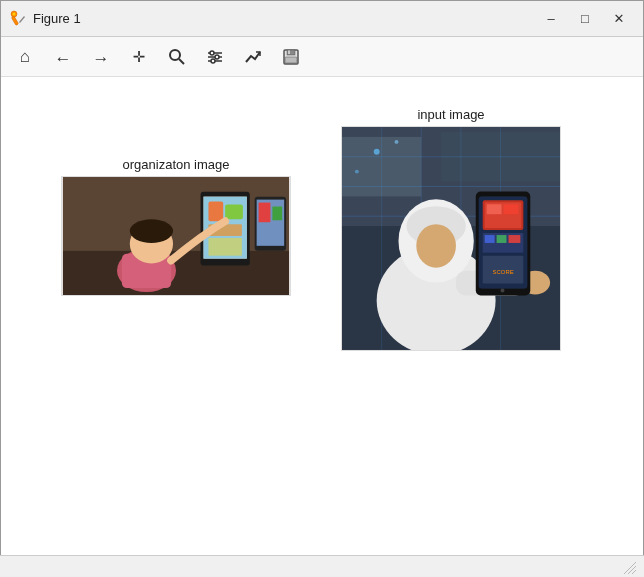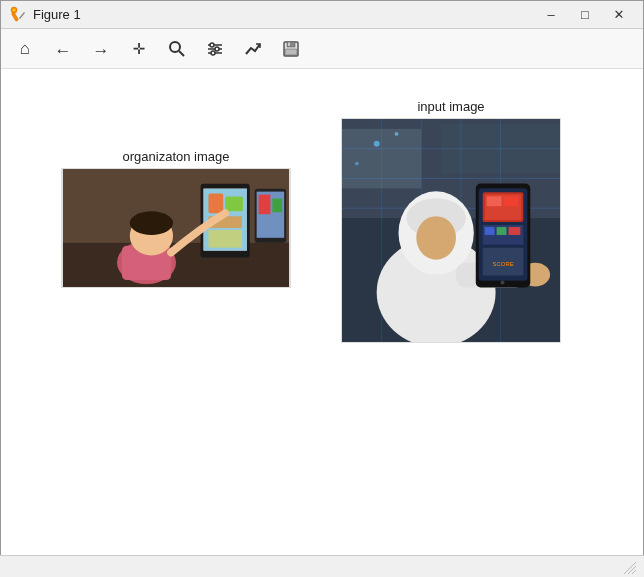--- a/index.html
+++ b/index.html
@@ -12,21 +12,21 @@
       overflow: hidden;
       border: 1px solid #999;
     }
 
     
     .titlebar {
       display: flex;
       align-items: center;
       justify-content: space-between;
       background: #f0f0f0;
-      height: 28px;
+      height: 36px;
       padding: 0 8px;
       border-bottom: 1px solid #ccc;
       user-select: none;
     }
     .titlebar-left {
       display: flex;
       align-items: center;
       gap: 6px;
     }
     .titlebar-icon {

